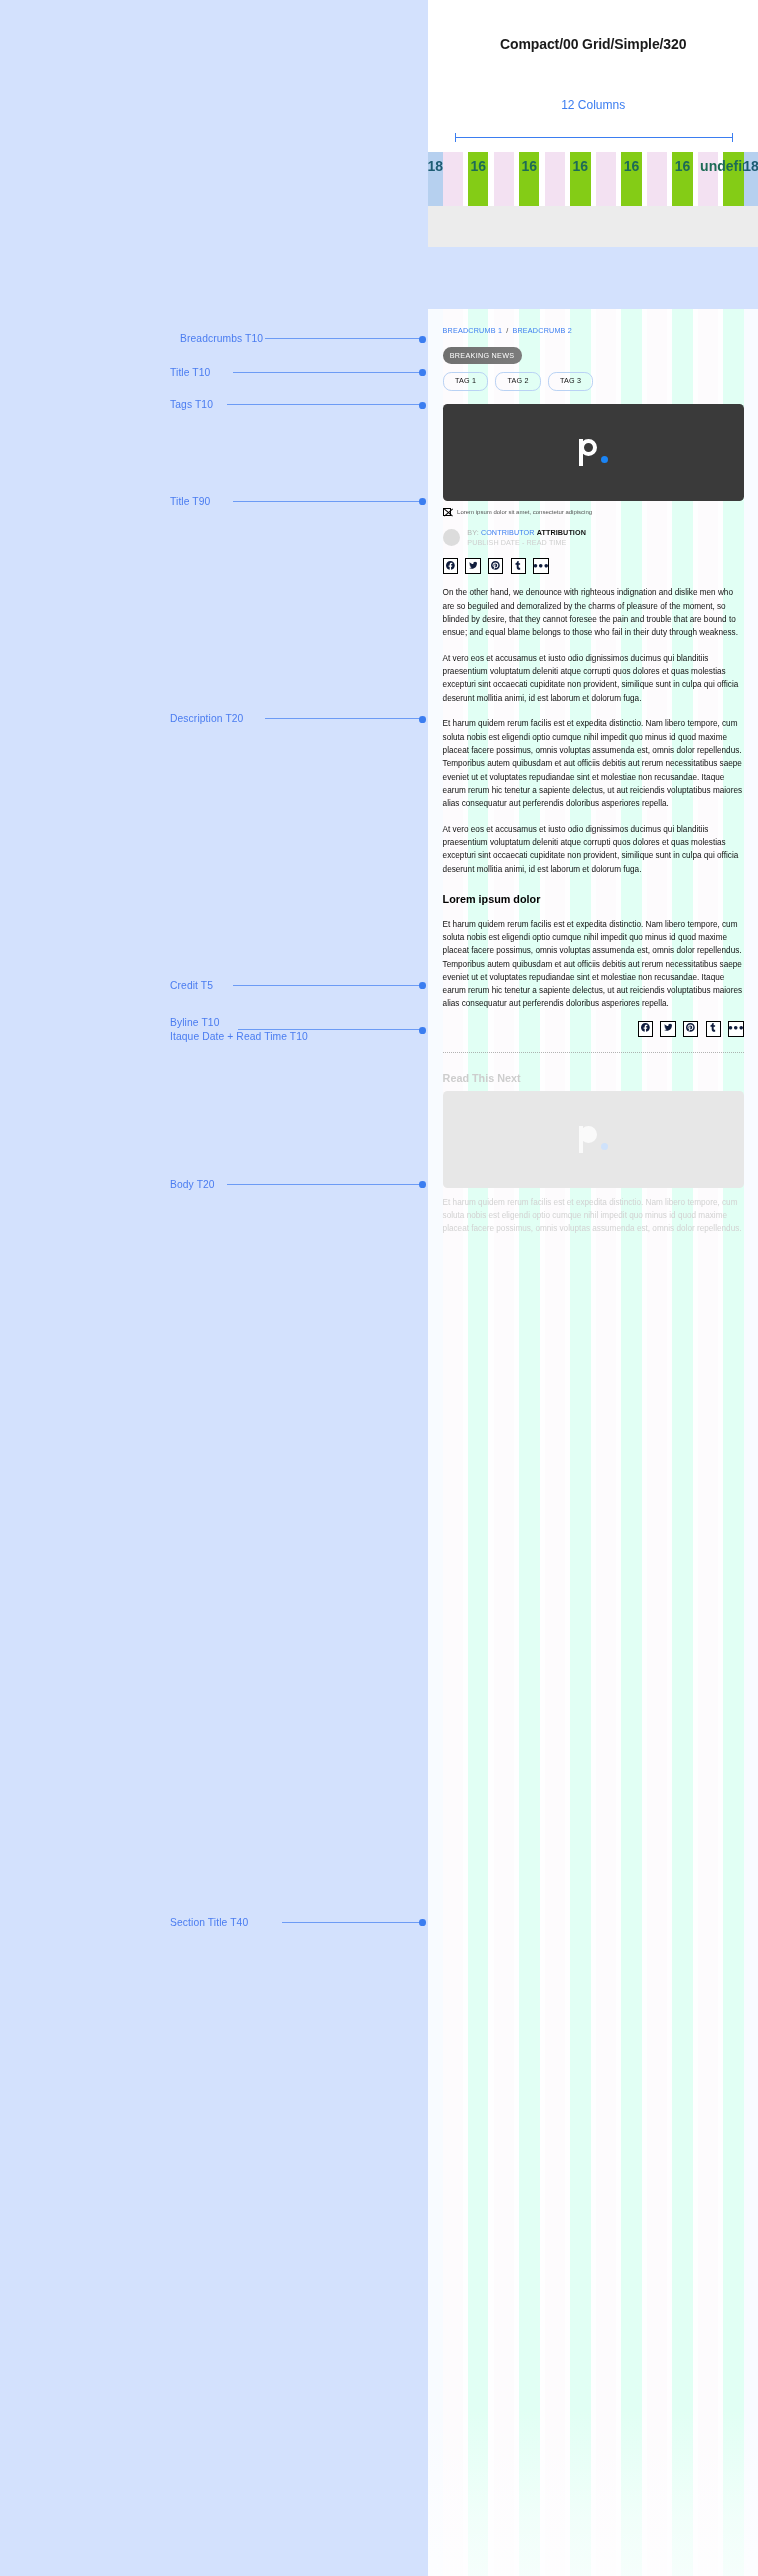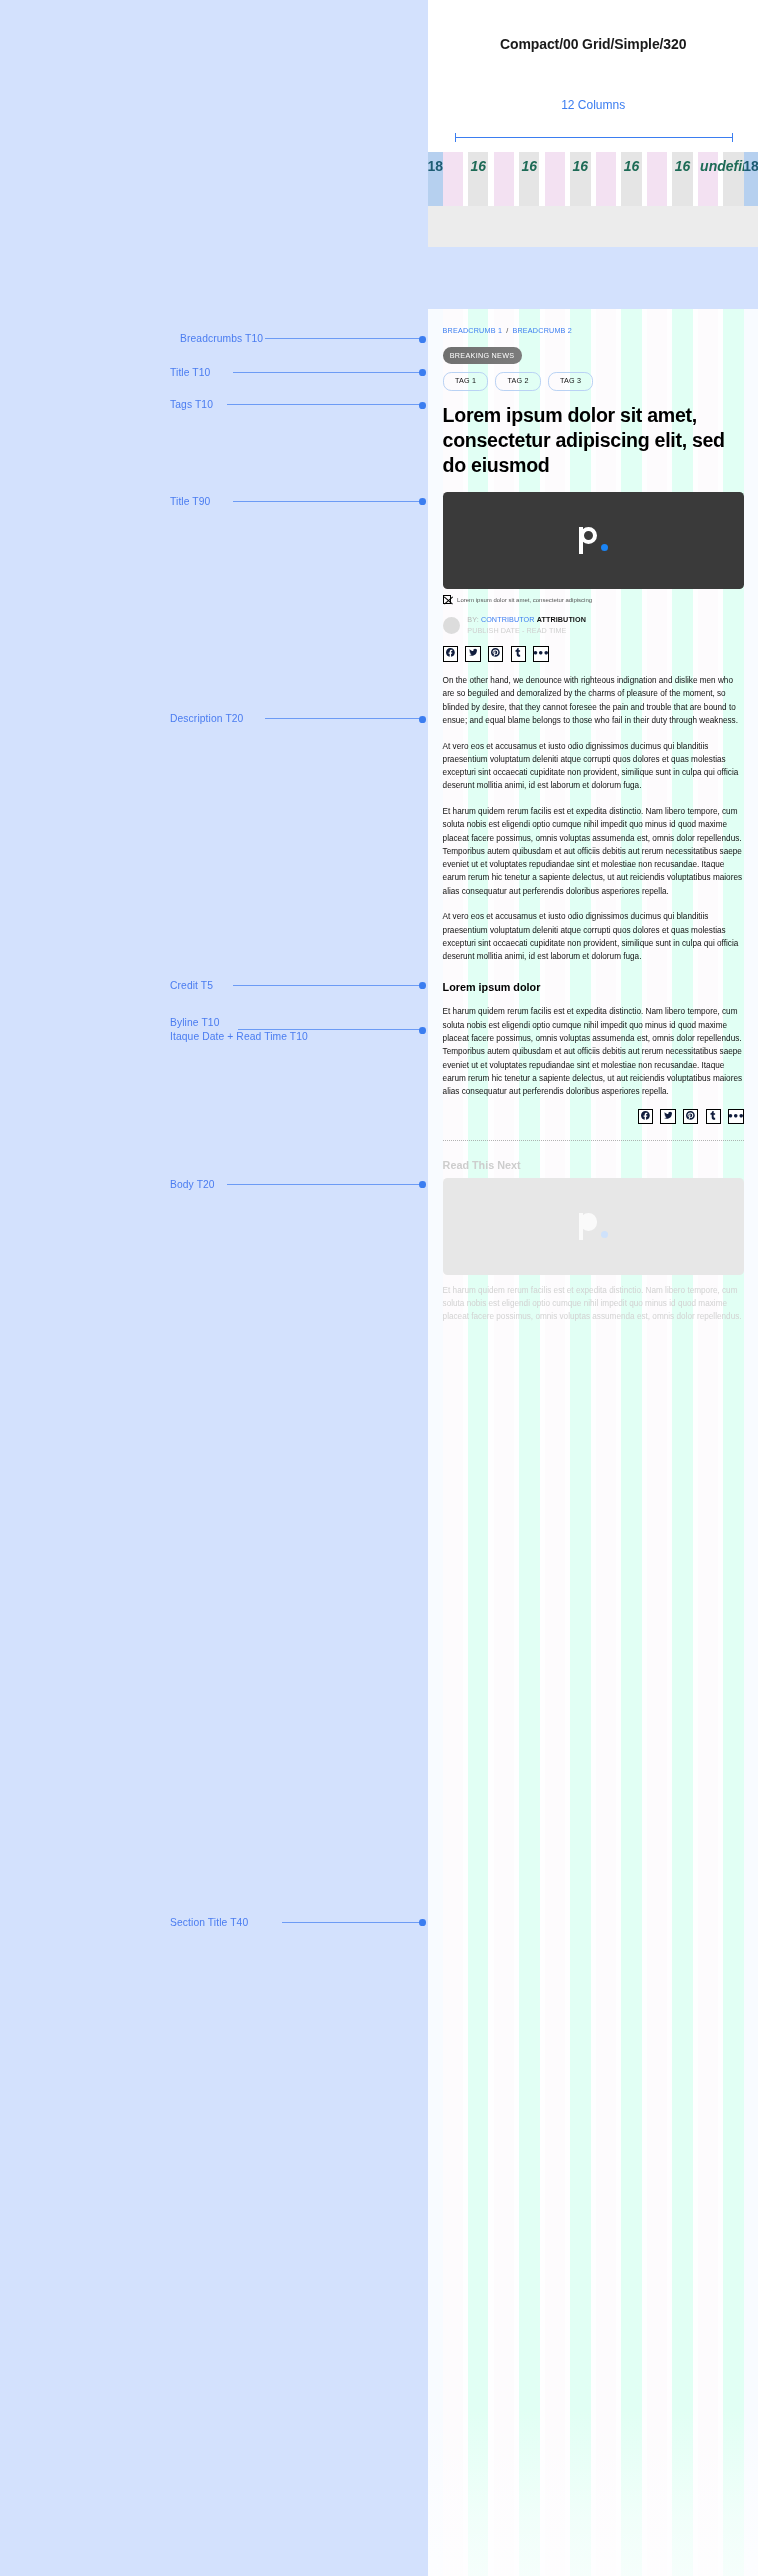--- a/index.html
+++ b/index.html
@@ -33,21 +33,21 @@
   .measure .cap { position:absolute; top:0; width:1px; height:9.3px; background:#3b7df0; }
   .measure .cap.l { left:0; } .measure .cap.r { right:0; }
 
   .cols { position:absolute; left:0; right:0; top:152px; height:54px; display:flex; }
   .col { position:relative; height:54px; }
   .col .num { position:absolute; top:6.2px; left:50%; transform:translateX(-50%);
               font-size:14px; font-weight:bold; color:#1d6b56;text-align:center; }
   .col.margin { background:#b6d0ef; width:14.4px; }
   .col.margin .num { color:#1d5c73; }
   .col.pink { background:#f3e1f2; }
-  .col.green { background:#e5e5e5;font-style:italic; }
+  .col.green { background:#84cc16; }
   .spec-foot { position:absolute; left:0; right:0; top:206px; bottom:0; background:#ececec; }
 
   
   .article { position:absolute; left:6.2px; top:309px; width:330px; height:2342px;
              background:#fefeff; overflow:hidden; }
   .gridlines { position:absolute; inset:0; display:flex; pointer-events:none; }
   .gl { height:100%; }
   .gl.m { background:#f8fbff; width:14.4px; }
   .gl.p { background:#fdfbfd; }
   .gl.g { background:#e1fff4; }
@@ -235,21 +235,20 @@
       </div>
 
       <div><span class="flag">BREAKING NEWS</span></div>
 
       <div class="tags">
         <span class="tag">TAG 1</span>
         <span class="tag">TAG 2</span>
         <span class="tag">TAG 3</span>
       </div>
 
-      <h1 class="headline">Lorem ipsum dolor sit amet, consectetur adipiscing elit, sed do eiusmod</h1>
 
       <div class="hero">
         <div class="logo">
           <span class="p"></span>
             <span class="dot"></span>
         </div>
       </div>
 
       <div class="credit">
         <span class="xbox"></span>

